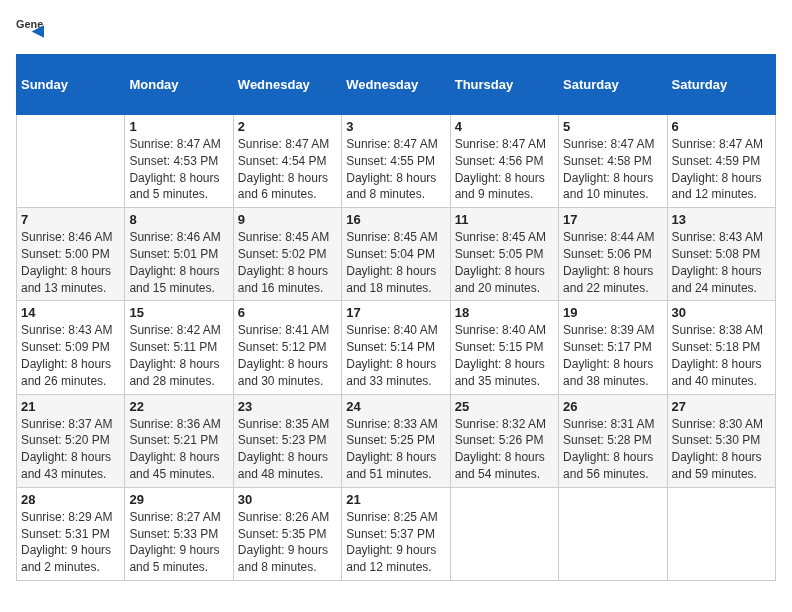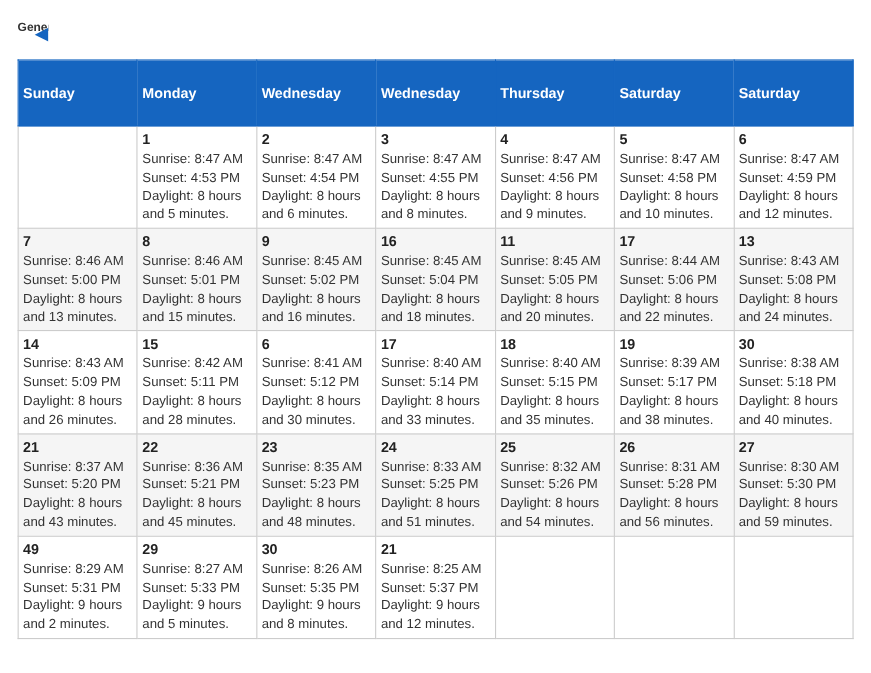--- a/index.html
+++ b/index.html
@@ -234,21 +234,21 @@
           <span class="day-number">26</span>
           <div class="day-detail">Sunrise: 8:31 AM<br>Sunset: 5:28 PM<br>Daylight: 8 hours and 56 minutes.</div>
         </td>
         <td>
           <span class="day-number">27</span>
           <div class="day-detail">Sunrise: 8:30 AM<br>Sunset: 5:30 PM<br>Daylight: 8 hours and 59 minutes.</div>
         </td>
       </tr>
       <tr>
         <td>
-          <span class="day-number">49</span>
+          <span class="day-number">28</span>
           <div class="day-detail">Sunrise: 8:29 AM<br>Sunset: 5:31 PM<br>Daylight: 9 hours and 2 minutes.</div>
         </td>
         <td>
           <span class="day-number">29</span>
           <div class="day-detail">Sunrise: 8:27 AM<br>Sunset: 5:33 PM<br>Daylight: 9 hours and 5 minutes.</div>
         </td>
         <td>
           <span class="day-number">30</span>
           <div class="day-detail">Sunrise: 8:26 AM<br>Sunset: 5:35 PM<br>Daylight: 9 hours and 8 minutes.</div>
         </td>

